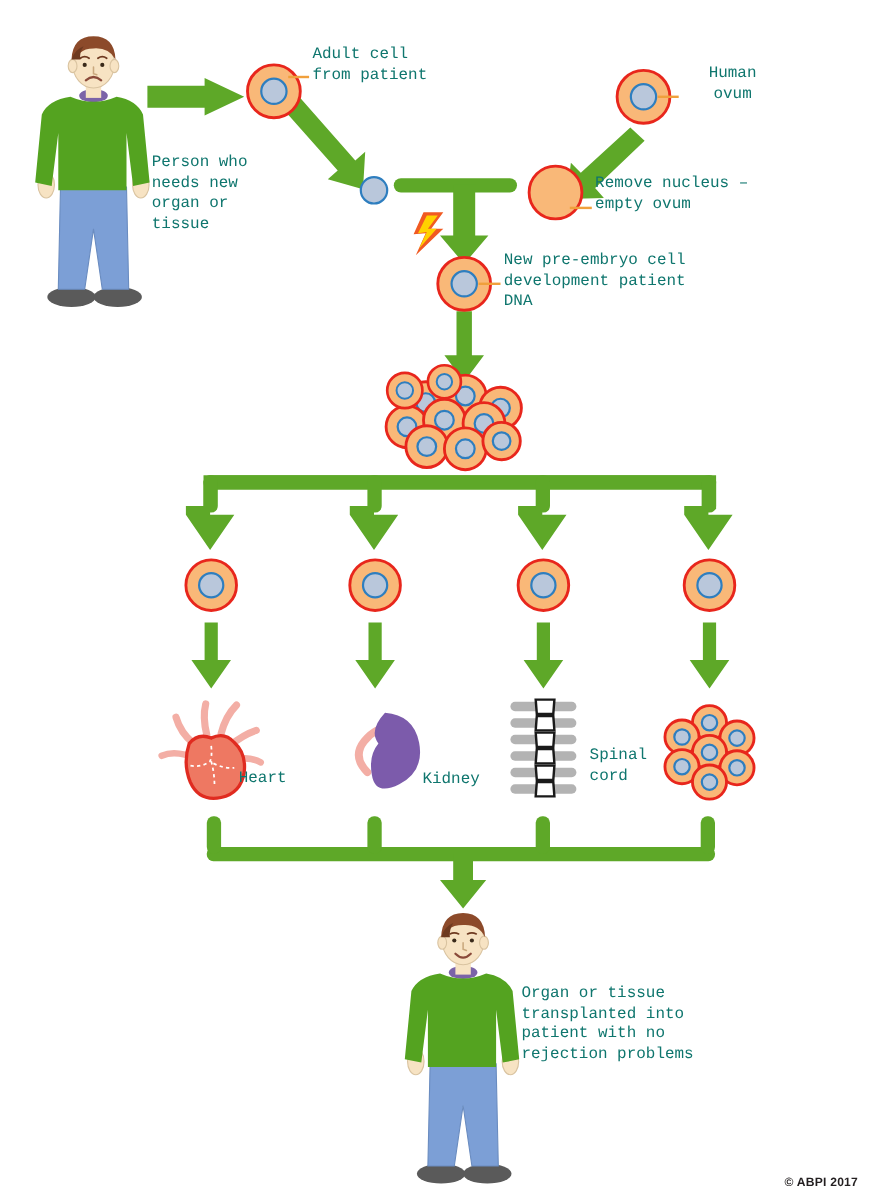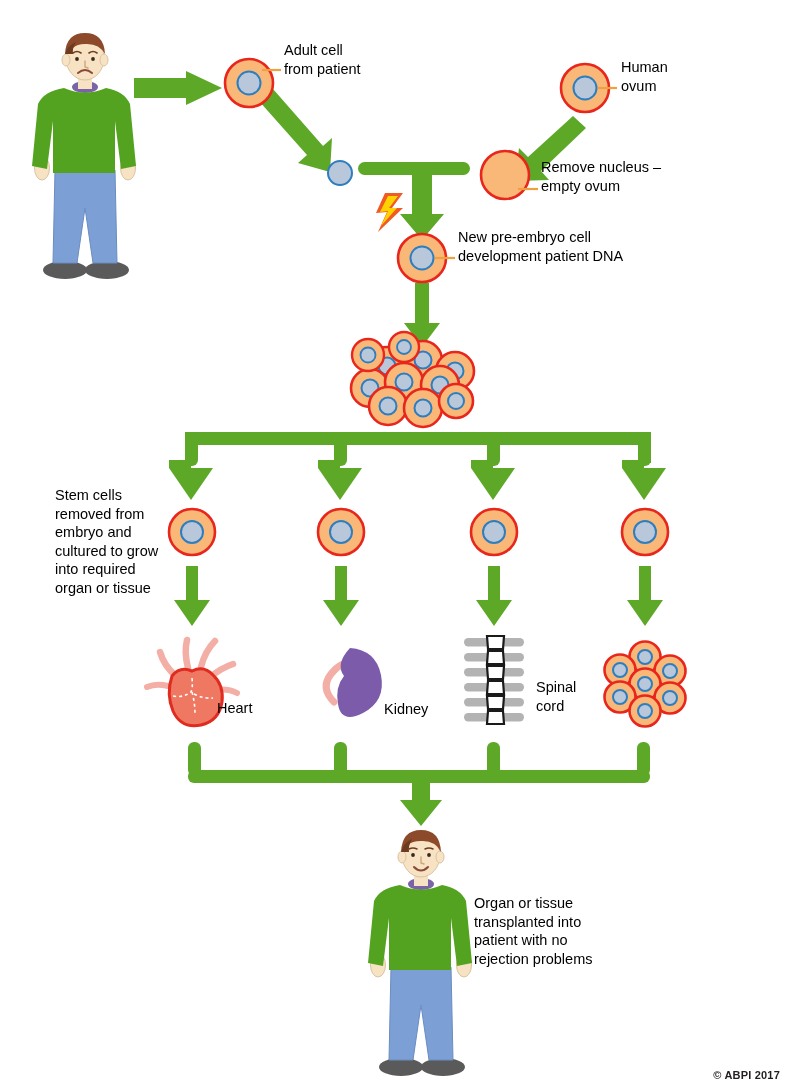--- a/index.html
+++ b/index.html
@@ -20,25 +20,25 @@
   }
   #stage svg.layer {
     position: absolute;
     left: 0;
     top: 0;
     width: 792px;
     height: 1091px;
   }
   .lbl {
     position: absolute;
-    color: #000000;
+    color: #0f766e;
     font-size: 14.5px;
     line-height: 18.5px;
     white-space: pre-line;
-    font-family: Liberation Sans, sans-serif;
+    font-family: Liberation Mono, monospace;
   }
   .copy {
     position: absolute;
     right: 12px;
     bottom: 10px;
     font-size: 11px;
     font-weight: bold;
     color: #231f20;
     letter-spacing: 0.2px;
   }
@@ -330,41 +330,39 @@
     </g>
 
     <g transform="translate(85,58)">
       <use href="#g-person-sad"></use>
     </g>
     <g transform="translate(421,855)">
       <use href="#g-person-happy"></use>
     </g>
   </svg>
 
+  <div class="lbl" style="left:138px; top:139px; width:96px;">Person who
+needs new
+organ or
+tissue</div>
 
   <div class="lbl" style="left:284px; top:41px; width:112px;">Adult cell
 from patient</div>
 
 
-  <div class="lbl" style="left:621px; top:58px; width:90px;">Human
+  <div class="lbl" style="left:621px; top:58px; width:90px;text-align:center;">Human
 ovum</div>
 
   <div class="lbl" style="left:541px; top:158px; width:150px;">Remove nucleus –
 empty ovum</div>
 
   <div class="lbl" style="left:458px; top:228px; width:180px;">New pre-embryo cell
 development patient DNA</div>
 
 
-  <div class="lbl" style="left:55px; top:486px; width:120px;">Stem cells
-removed from
-embryo and
-cultured to grow
-into required
-organ or tissue</div>
 
   <div class="lbl" style="left:217px; top:699px; width:60px;">Heart</div>
 
   <div class="lbl" style="left:369px; top:700px; width:70px;margin-left:15px;">Kidney</div>
 
   <div class="lbl" style="left:536px; top:678px; width:70px;">Spinal
 cord</div>
 
 
   <div class="lbl" style="left:474px; top:894px; width:172px;">Organ or tissue

